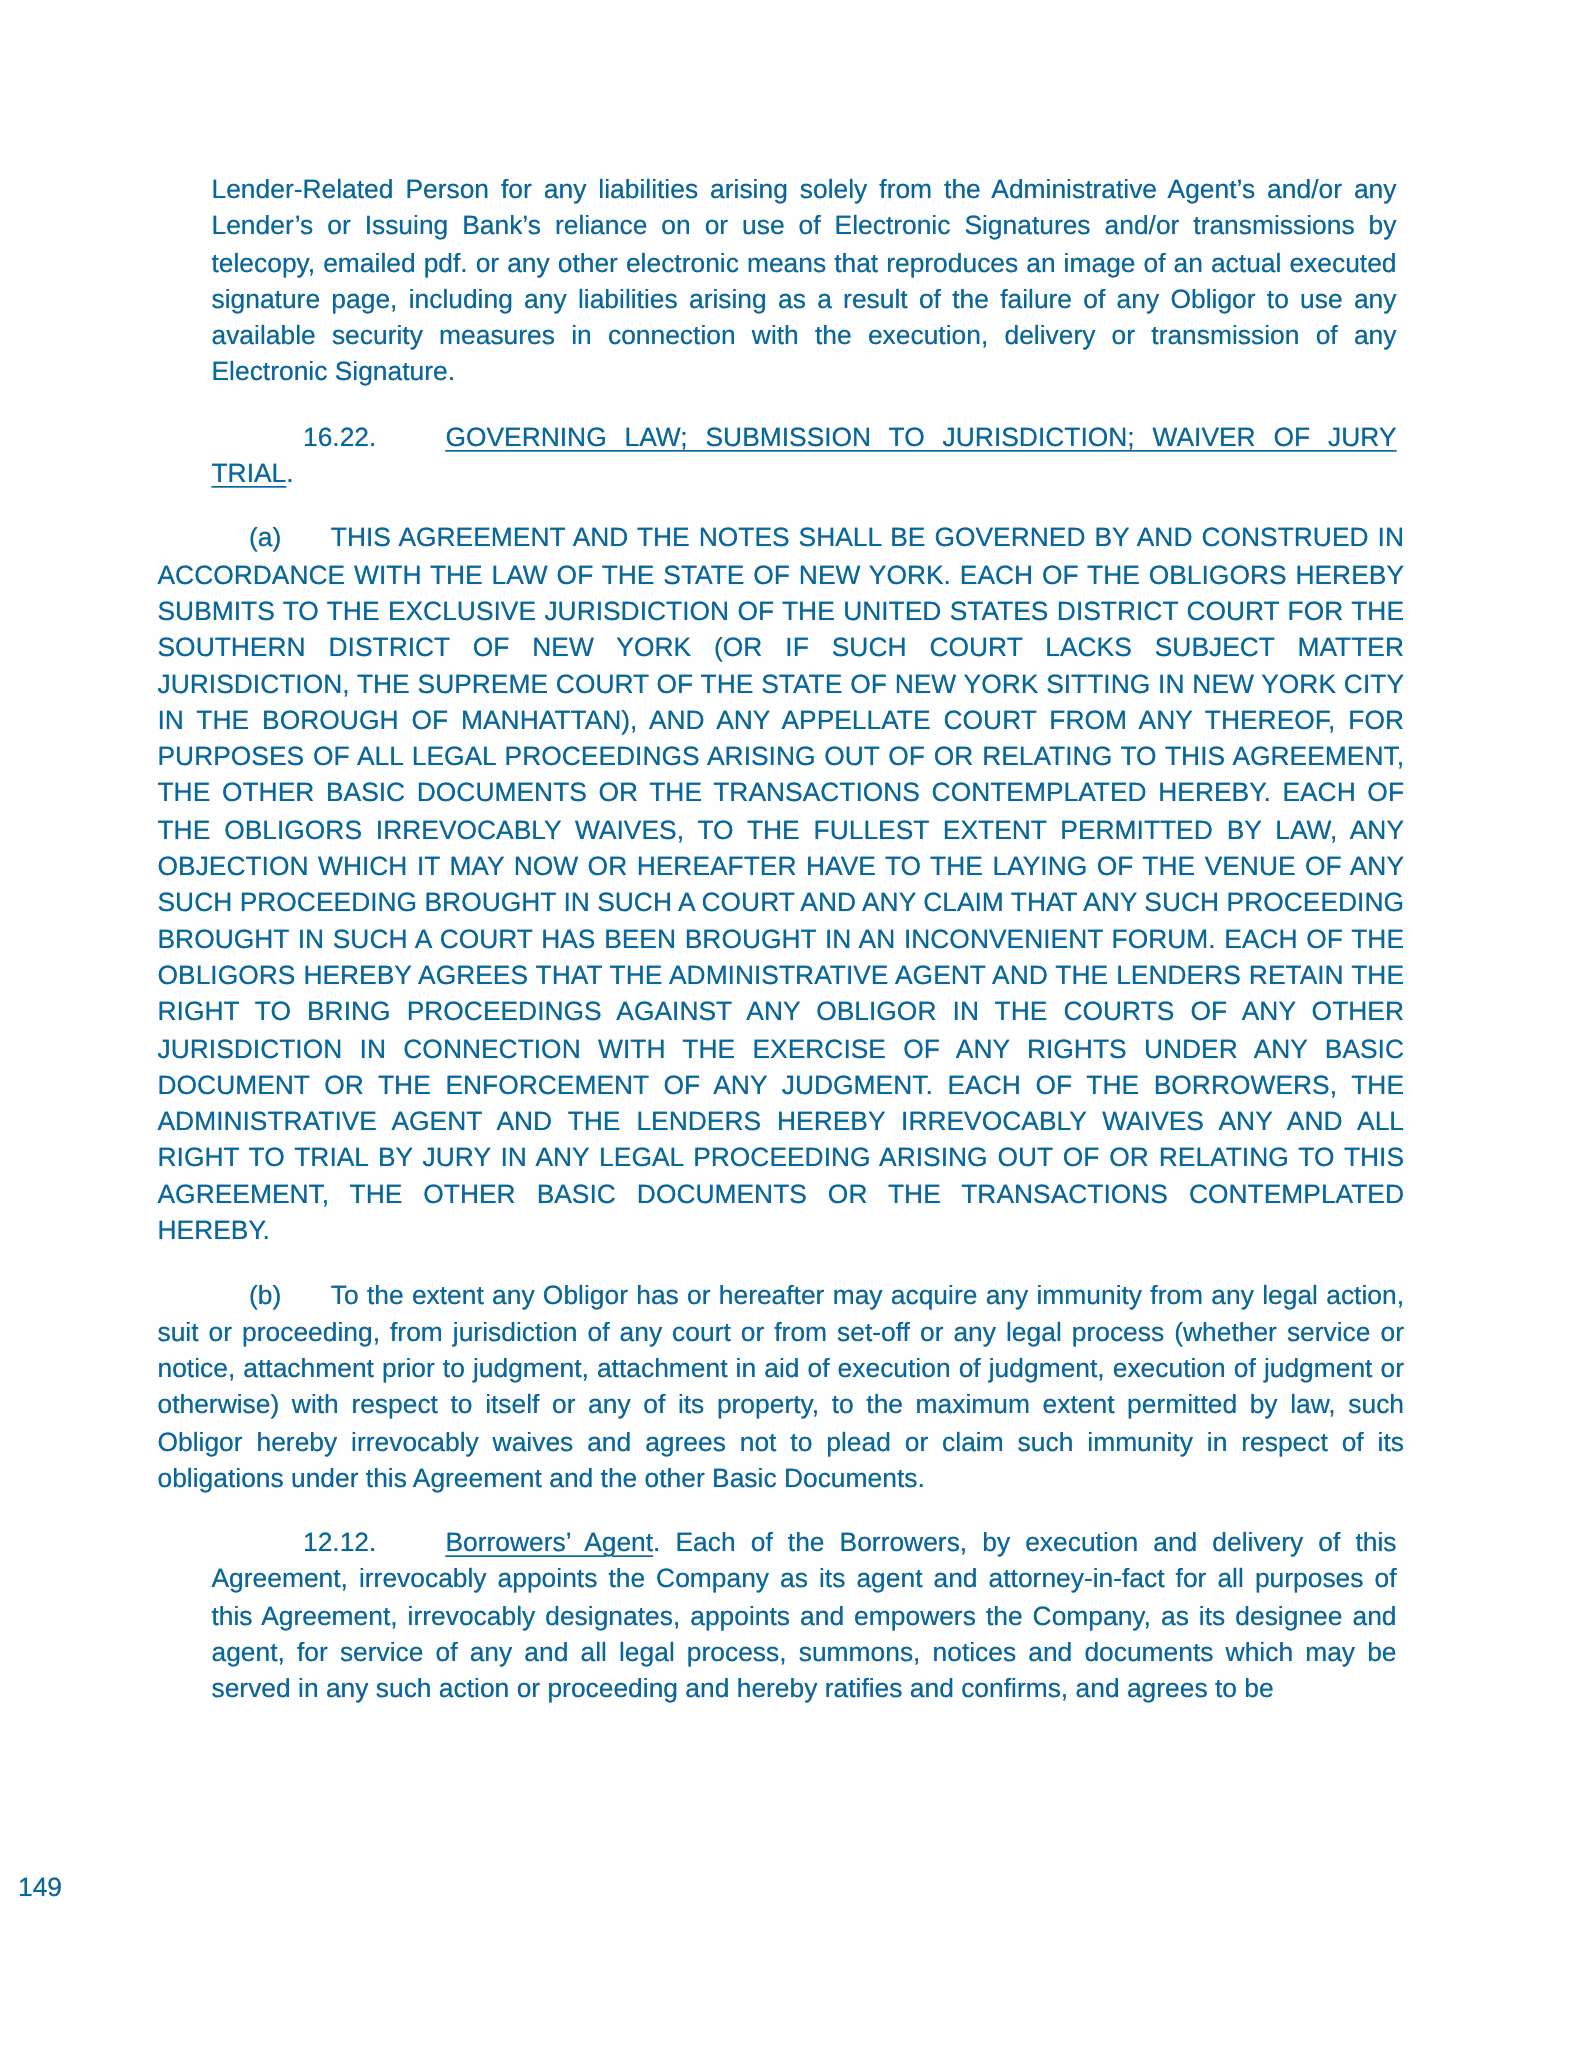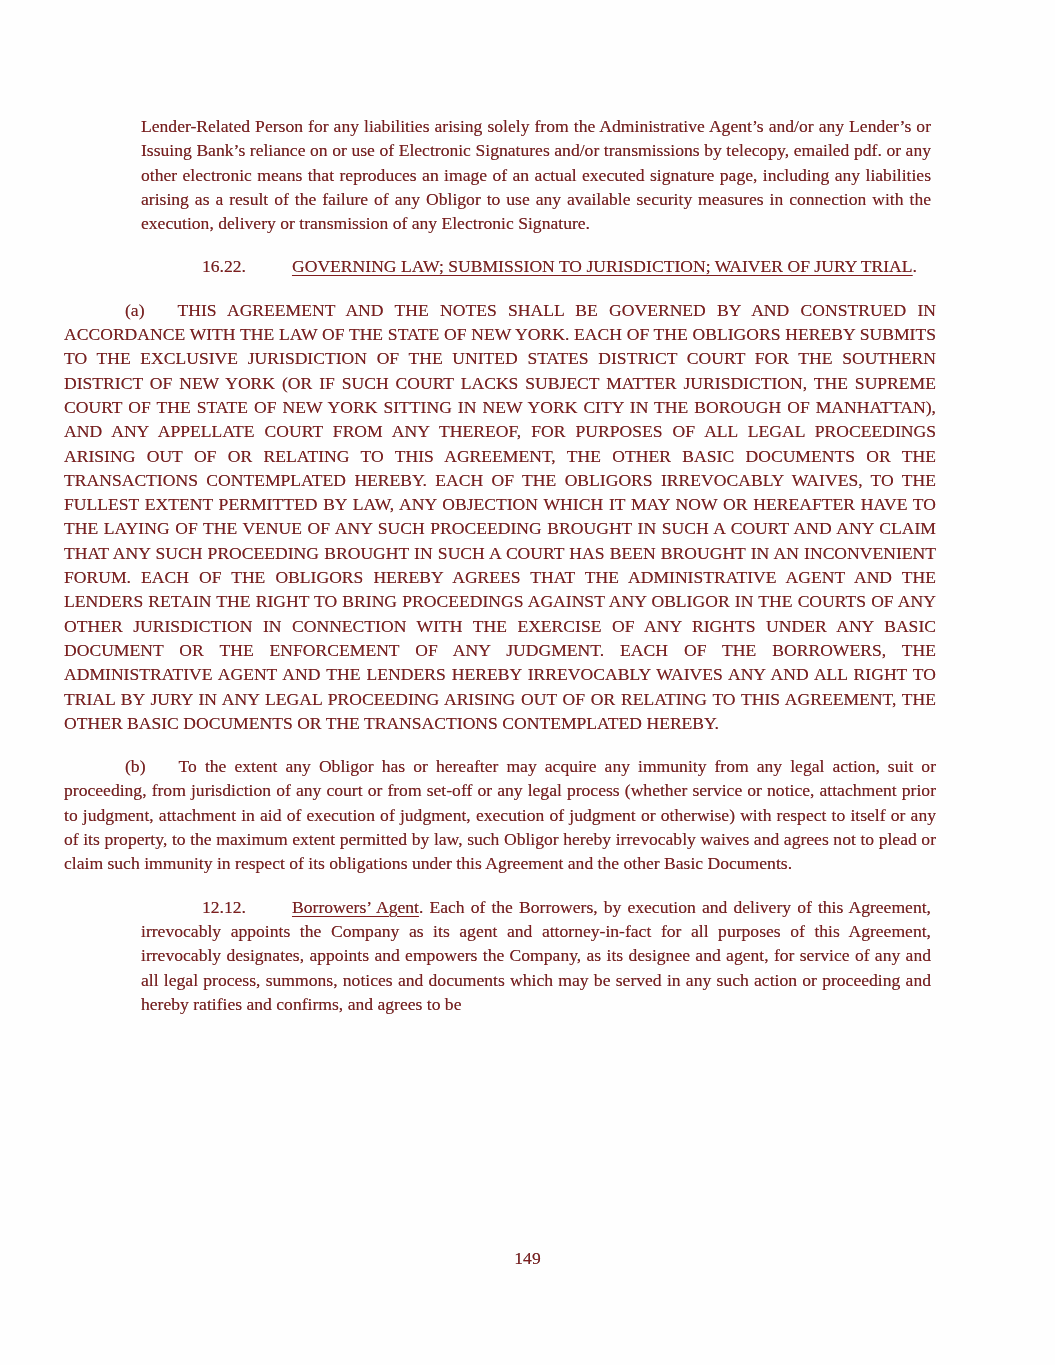--- a/index.html
+++ b/index.html
@@ -5,60 +5,61 @@
   html, body {
     margin: 0;
     padding: 0;
     background: #ffffff;
   }
   .page {
     position: relative;
     width: 1055px;
     height: 1365px;
     background: #fefefe;
-    font-family: Liberation Serif, serif;
-    color: #7f1d1d;
+    font-family: Liberation Sans, sans-serif;
+    color: #0369a1;
     box-sizing: border-box;
     padding-top: 114px;
     overflow: hidden;
     text-shadow: 0 0 0.5px rgba(20,20,20,0.55);
   }
   .para {
     margin: 0 0 19px 0;
     font-size: 17.6px;
     line-height: 24.3px;
     text-align: justify;
   }
   
   .m-outer {
     margin-left: 141px;
     margin-right: 124px;
   }
   
   .m-inner {
-    margin-left: 64px;
+    margin-left: 105px;
     margin-right: 119px;
   }
   .ind-outer { text-indent: 61px; }
   .ind-inner { text-indent: 61px; }
   .tab { display: inline-block; text-indent: 0; }
   .tab-lg { width: 46px; }
   .tab-sm { width: 33px; }
   .u {
     text-decoration: underline;
     text-underline-offset: 3px;
     text-decoration-thickness: 1.4px;
   }
   .page-number {
     position: absolute;
     top: 1248px;
     left: 0;
     right: 0;
-    text-align: center;
+    text-align: left;
     font-size: 17.6px;
+    padding-left: 12px;
   }
 </style>
 </head>
 <body>
 
 <div class="page">
 
   <p class="para m-outer">Lender-Related Person for any liabilities arising solely from the Administrative Agent’s and/or any Lender’s or Issuing Bank’s reliance on or use of Electronic Signatures and/or transmissions by telecopy, emailed pdf. or any other electronic means that reproduces an image of an actual executed signature page, including any liabilities arising as a result of the failure of any Obligor to use any available security measures in connection with the execution, delivery or transmission of any Electronic Signature.</p>
 
   <p class="para m-outer ind-outer"><span>16.22.</span><span class="tab tab-lg"></span><span class="u">GOVERNING LAW; SUBMISSION TO JURISDICTION; WAIVER OF JURY TRIAL</span><span>.</span></p>

